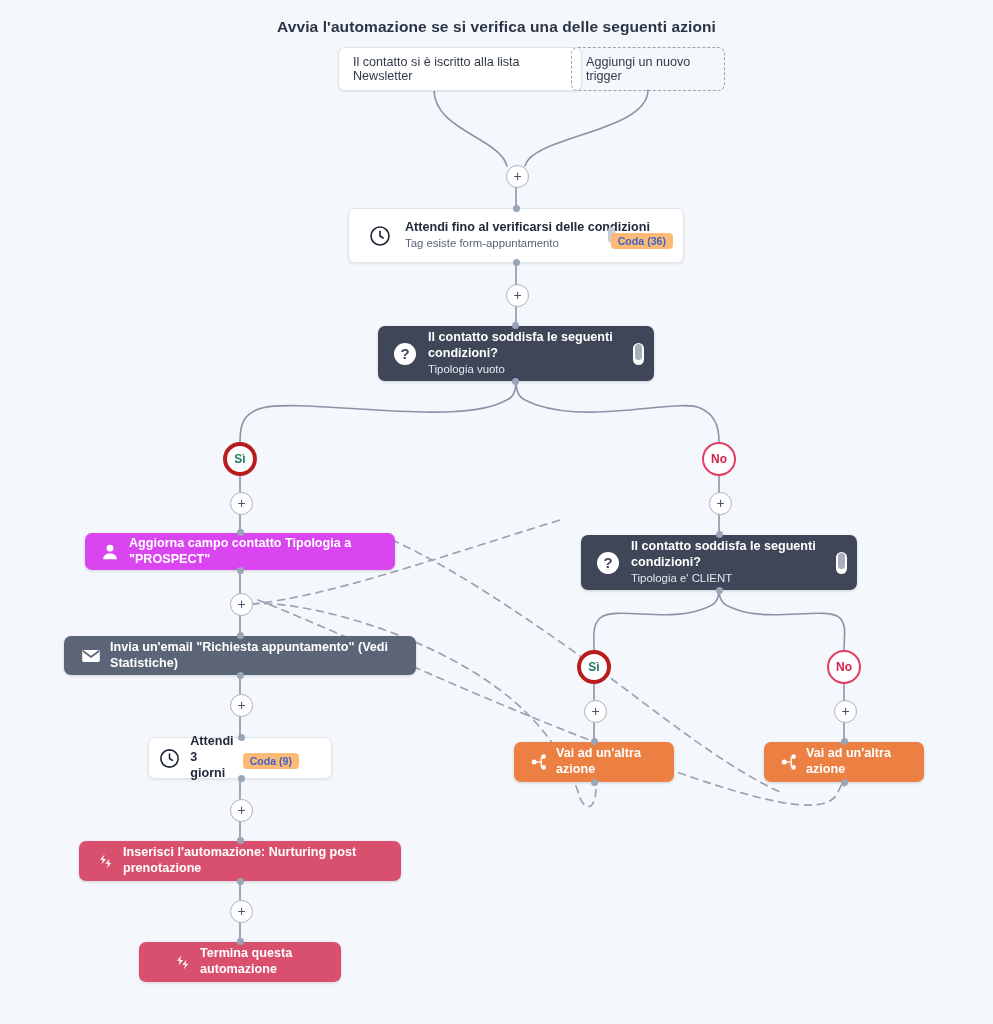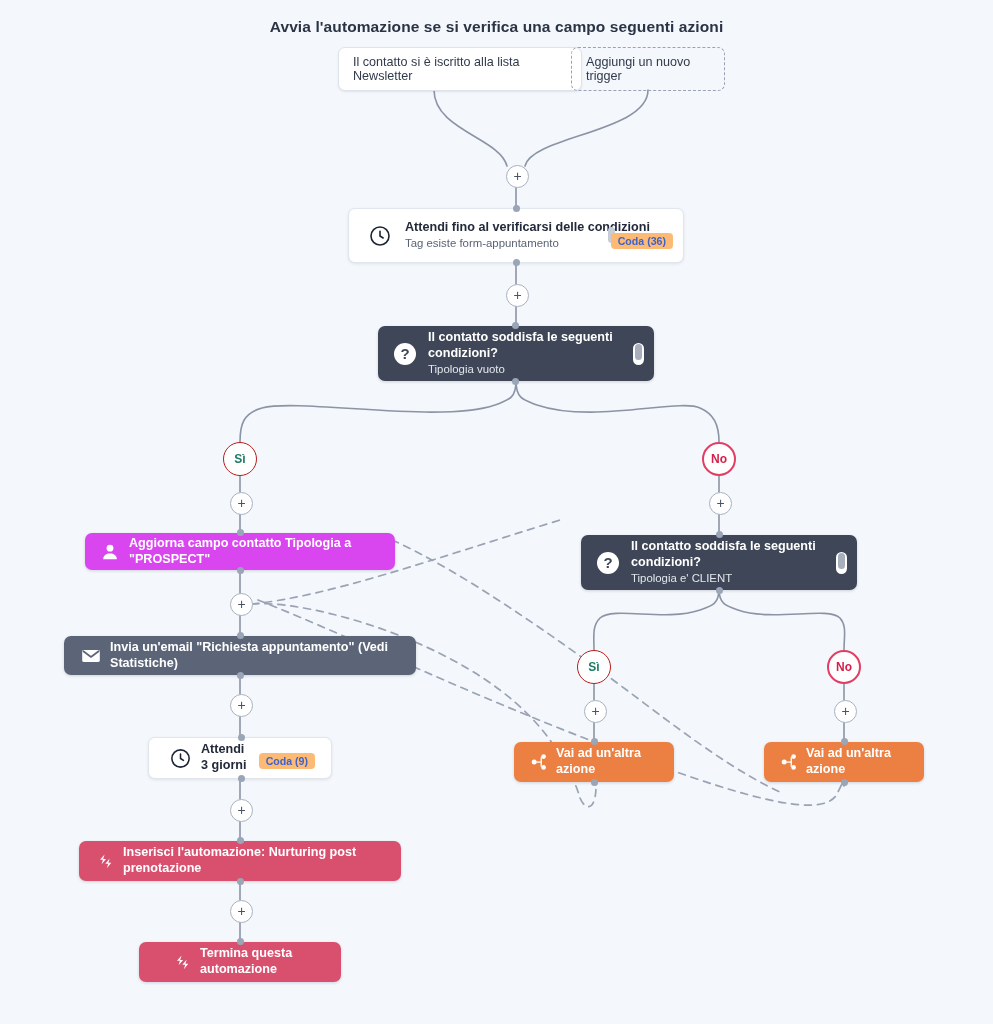--- a/index.html
+++ b/index.html
@@ -91,21 +91,21 @@
     color:#4a5366;font-size:14px;line-height:1;
   }
   .plus span{display:block;margin-top:-2px;font-weight:400;}
 
   
   .ynbadge{
     position:absolute;width:34px;height:34px;border-radius:50%;
     background:#fff;display:flex;align-items:center;justify-content:center;
     font-size:12px;font-weight:bold;box-sizing:border-box;
   }
-  .ynbadge.yes{border:1px solid #b91c1c;color:#1f7a63;}
+  .ynbadge.yes{border:4px solid #b91c1c;color:#1f7a63;}
   .ynbadge.no{border:2px solid #e23e63;color:#d6204a;}
 
   
   .dot{position:absolute;width:7px;height:7px;border-radius:50%;background:#9aa5b8;}
 </style>
 </head>
 <body>
 
 <div id="canvas">
 
@@ -156,21 +156,21 @@
       <path d="M252,604 C300,600 420,630 500,690 C548,726 572,770 580,798 C586,812 596,810 596,786"></path>
       <path d="M252,604 C330,596 430,560 560,520"></path>
       <path d="M258,600 C360,640 520,720 700,780 C790,810 830,812 838,792 C842,784 844,778 844,786"></path>
     </g>
 
     <g fill="none" stroke="#9aa3b4" stroke-width="1.7" stroke-linecap="round" stroke-dasharray="7 6">
       <path d="M392,540 C460,570 560,640 640,700 C690,738 740,774 780,792"></path>
     </g>
   </svg>
 
-  <div class="title">Avvia l'automazione se si verifica una campo seguenti azioni</div>
+  <div class="title">Avvia l'automazione se si verifica una delle seguenti azioni</div>
 
   <div class="trigger" style="left:312px;top:47px;width:244px;height:44px;margin-left:26px;">
     <span>Il contatto si è iscritto alla lista Newsletter</span>
   </div>
 
   <div class="trigger dashed" style="left:571px;top:47px;width:154px;height:44px;">
     <span>Aggiungi un nuovo trigger</span>
   </div>
 
   <div class="plus" style="left:506px;top:165px;">
@@ -265,21 +265,21 @@
       <svg width="22" height="22" viewBox="0 0 22 22" fill="none" stroke="#ffffff" stroke-width="1.7" stroke-linejoin="round">
         <rect x="2.2" y="5" width="17.6" height="12" rx="1.4" fill="#ffffff" stroke="none"></rect>
         <path d="M3.4 6.2L11 12l7.6-5.8" stroke="#5c6577" stroke-width="1.7" stroke-linecap="round"></path>
       </svg>
     </div>
     <div class="n-title" style="margin-left:4px;">Invia un'email "Richiesta appuntamento" (Vedi Statistiche)</div>
     <div class="dot" style="left:173px;top:-4px;"></div>
     <div class="dot" style="left:173px;bottom:-4px;"></div>
   </div>
 
-  <div class="node white" style="left:148px;top:737px;width:184px;height:42px;padding:0 16px;justify-content:flex-start;">
+  <div class="node white" style="left:148px;top:737px;width:184px;height:42px;padding:0 32px;justify-content:flex-end;">
     <div class="ico" style="width:30px;">
       <svg width="23" height="23" viewBox="0 0 24 24" fill="none" stroke="#1c2433" stroke-width="1.6">
         <circle cx="12" cy="12" r="9"></circle>
           <path d="M12 7.2V12l3.1 2" stroke-linecap="round"></path>
       </svg>
     </div>
     <div class="n-title" style="margin-left:6px;">Attendi 3 giorni</div>
     <span class="badge" style="margin-left:9px;">Coda (9)</span>
     <div class="dot" style="left:89px;top:-4px;"></div>
     <div class="dot" style="left:89px;bottom:-4px;"></div>

